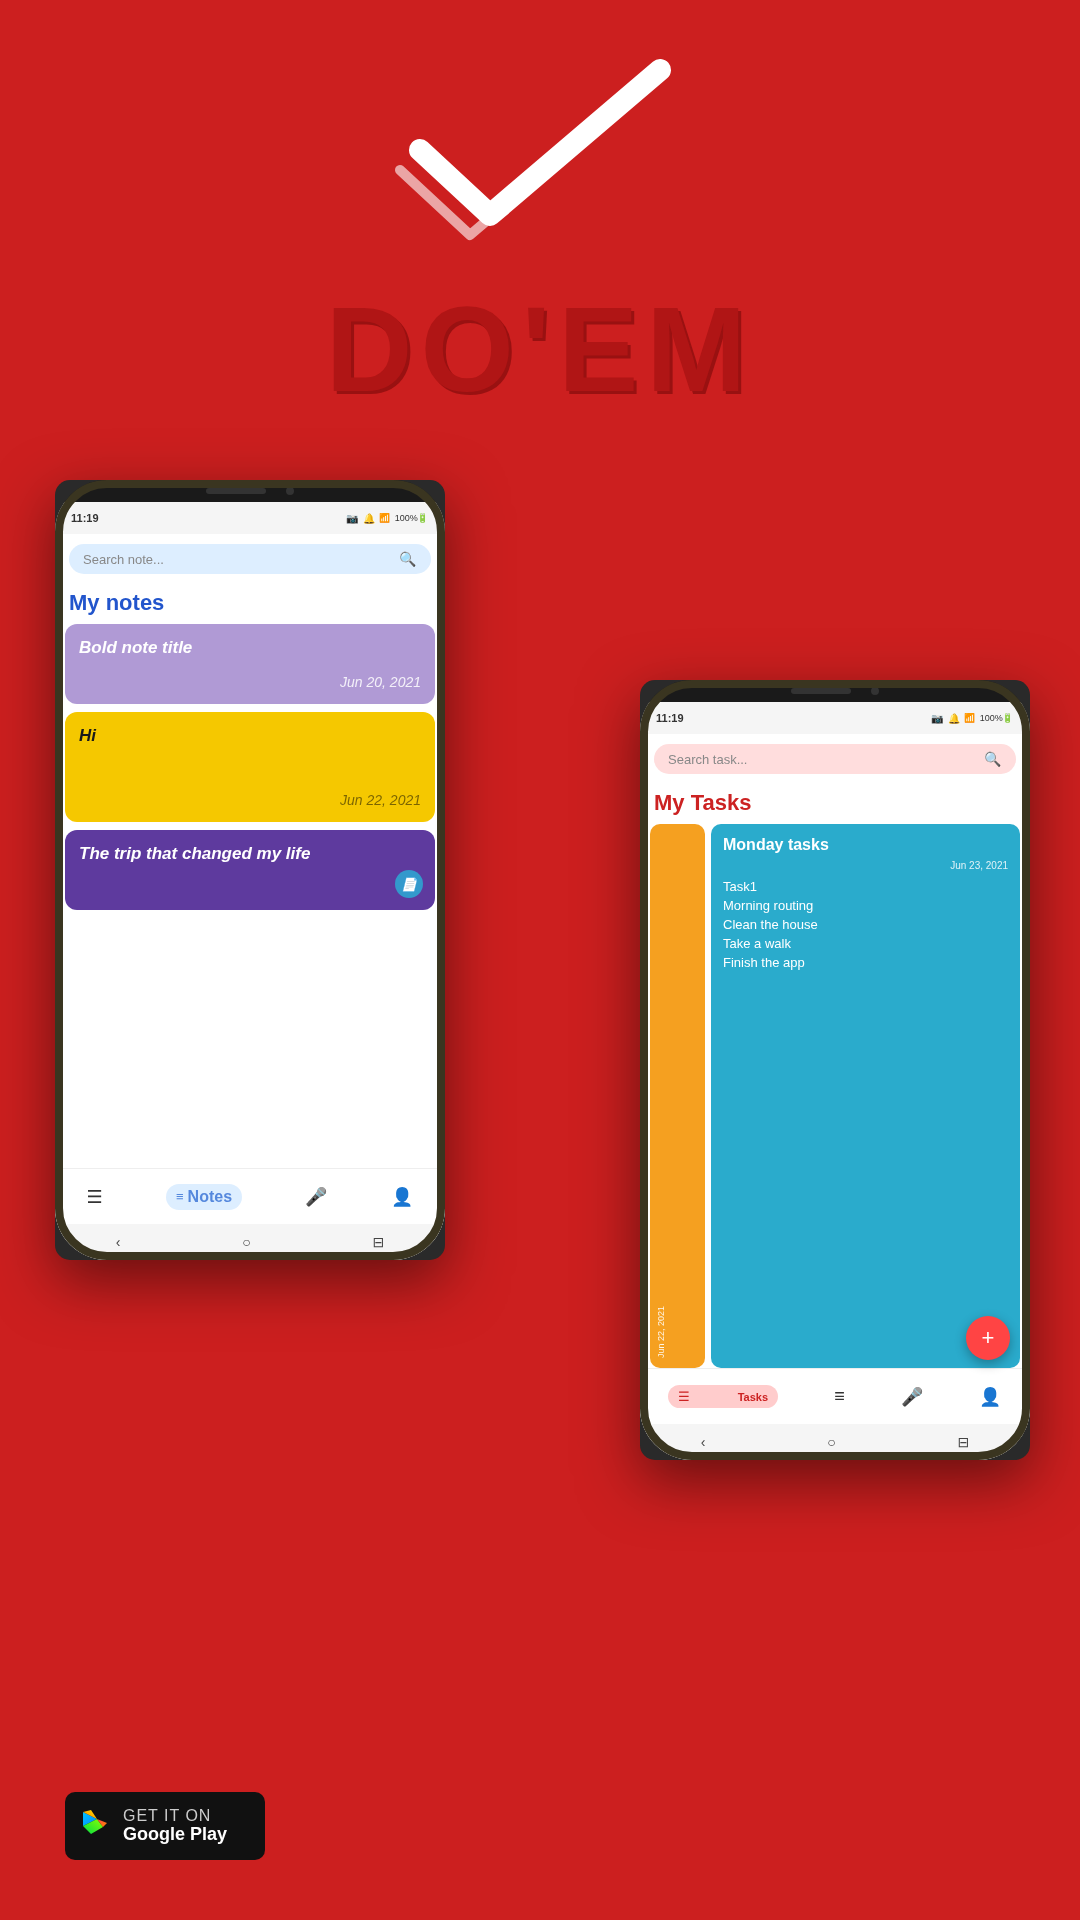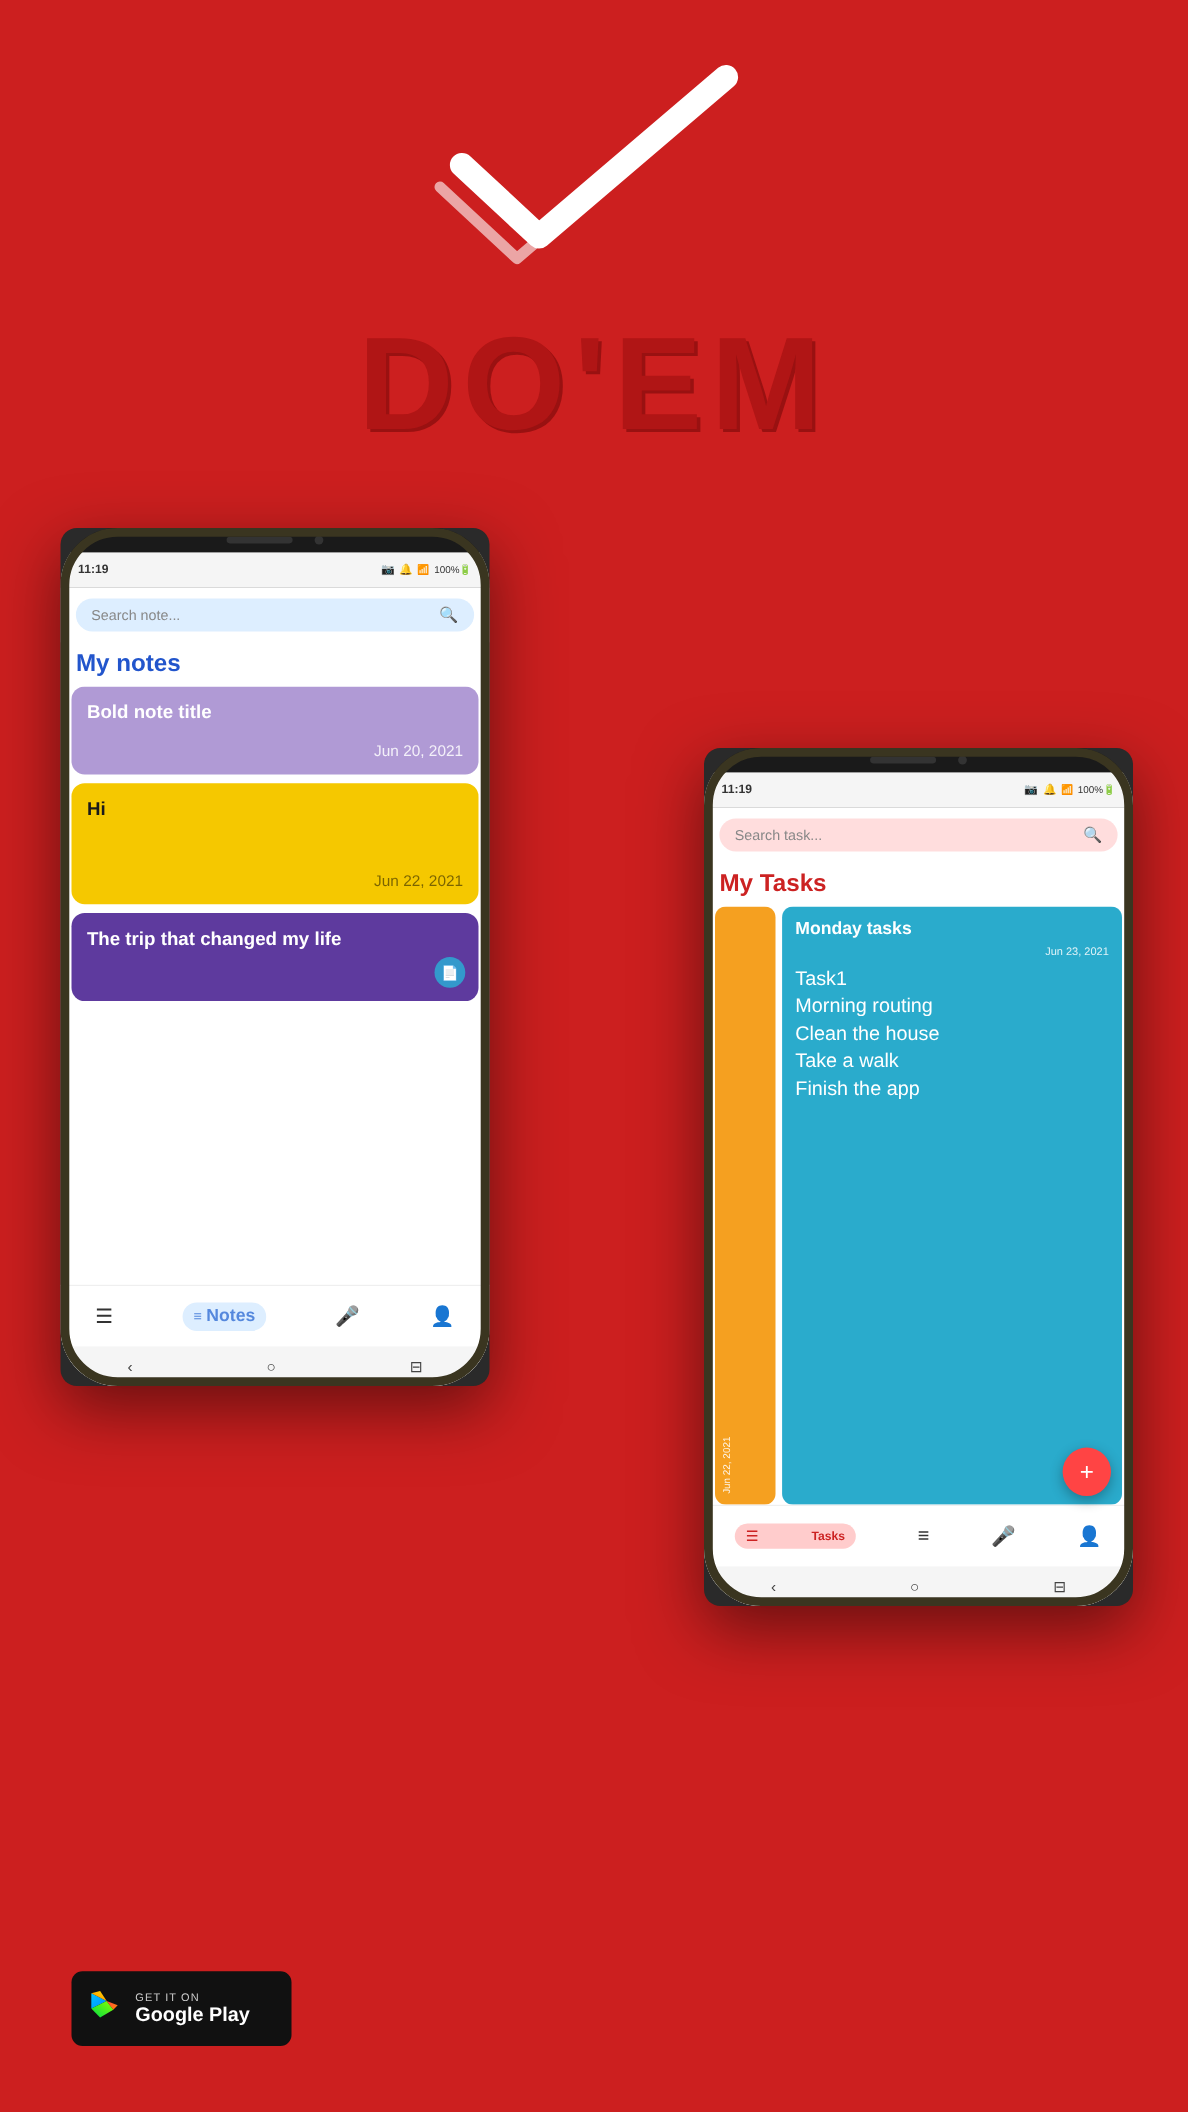--- a/index.html
+++ b/index.html
@@ -137,20 +137,21 @@
     }
 
     .note-card {
       border-radius: 12px;
       padding: 14px;
       position: relative;
       min-height: 80px;
       display: flex;
       flex-direction: column;
       justify-content: space-between;
+      font-style: italic;
     }
     .note-card-purple { background: #b09ad5; }
     .note-card-yellow { background: #f5c800; }
     .note-card-dark-purple { background: #5e3a9e; }
 
     .note-title {
       font-size: 17px;
       font-weight: bold;
       color: #fff;
     }
@@ -241,21 +242,21 @@
       font-size: 16px;
       font-weight: bold;
       color: #fff;
     }
     .task-date {
       font-size: 10px;
       color: rgba(255,255,255,0.85);
       text-align: right;
     }
     .task-item {
-      font-size: 18px;
+      font-size: 13px;
       color: #fff;
       padding: 2px 0;
     }
 
     .fab {
       position: absolute;
       right: 20px;
       bottom: 100px;
       width: 44px; height: 44px;
       background: #ff4444;
@@ -288,21 +289,21 @@
       display: flex;
       align-items: center;
       gap: 10px;
       padding: 8px 12px;
     }
     .play-text-wrap {
       display: flex;
       flex-direction: column;
     }
     .play-get-it {
-      font-size: 10px;
+      font-size: 16px;
       color: #ccc;
       text-transform: uppercase;
       letter-spacing: 1px;
     }
     .play-store-name {
       font-size: 18px;
       color: #fff;
       font-weight: bold;
       line-height: 1.1;
     }

